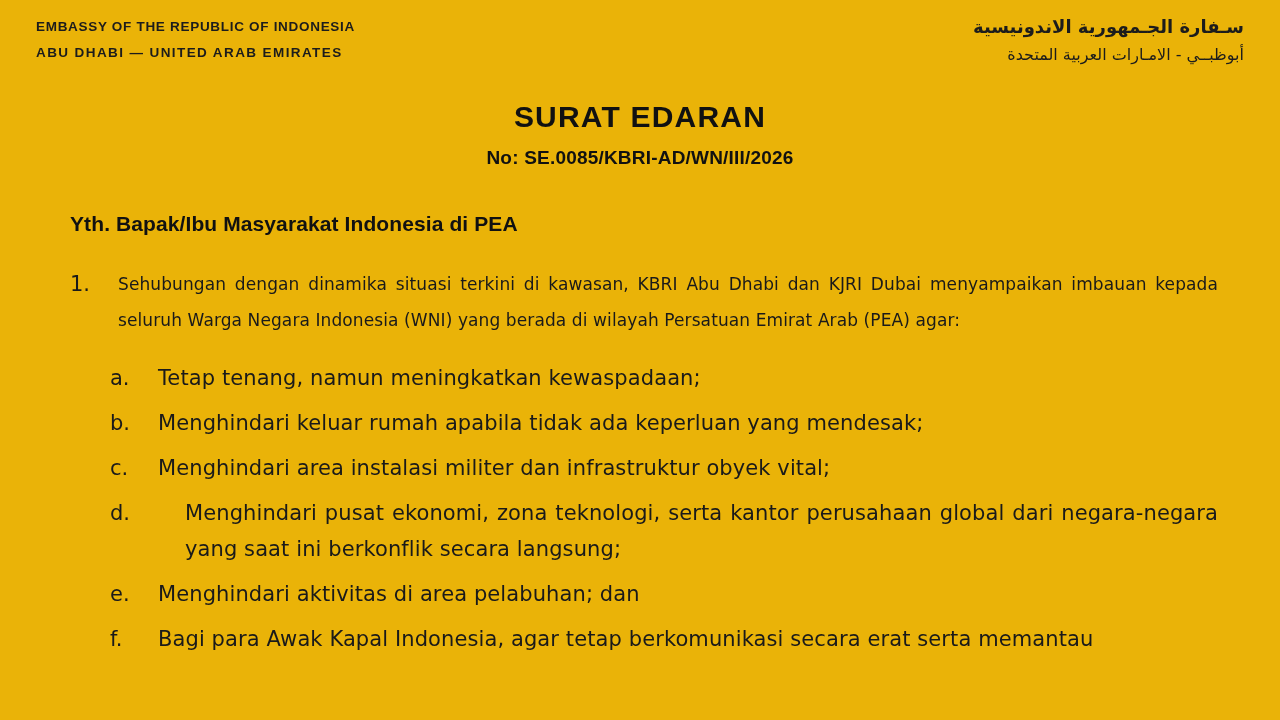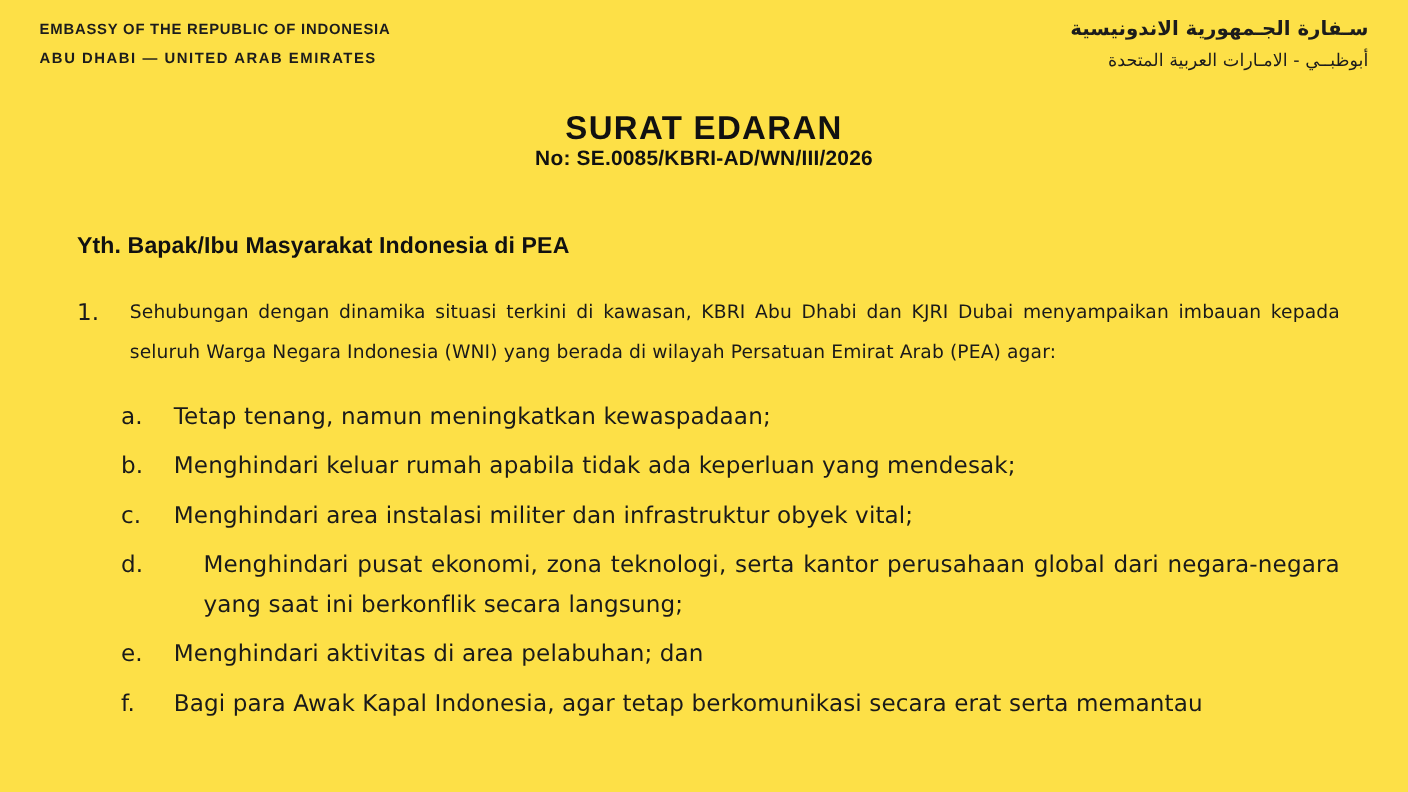--- a/index.html
+++ b/index.html
@@ -12,21 +12,21 @@
     height: 720px;
     overflow: hidden;
     font-family: "DejaVu Sans", sans-serif;
     color: #1a1a1a;
   }
 
   .page {
     position: relative;
     width: 1280px;
     height: 720px;
-    background: #fde047;
+    background: #eab308;
     box-sizing: border-box;
     padding-left: 21px;
   }
 
   
   .letterhead {
     position: absolute;
     top: 14px;
     left: 36px;
     right: 36px;
@@ -84,20 +84,21 @@
     letter-spacing: 1.2px;
     color: #111;
     margin: 0;
   }
   .doc-number {
     font-family: "Liberation Sans", sans-serif;
     font-weight: bold;
     font-size: 19px;
     letter-spacing: 0.2px;
     color: #111;
+    margin-top: 13px;
   }
 
   
   .salutation {
     position: absolute;
     top: 212px;
     left: 70px;
     font-family: "Liberation Sans", sans-serif;
     font-weight: bold;
     font-size: 21px;

